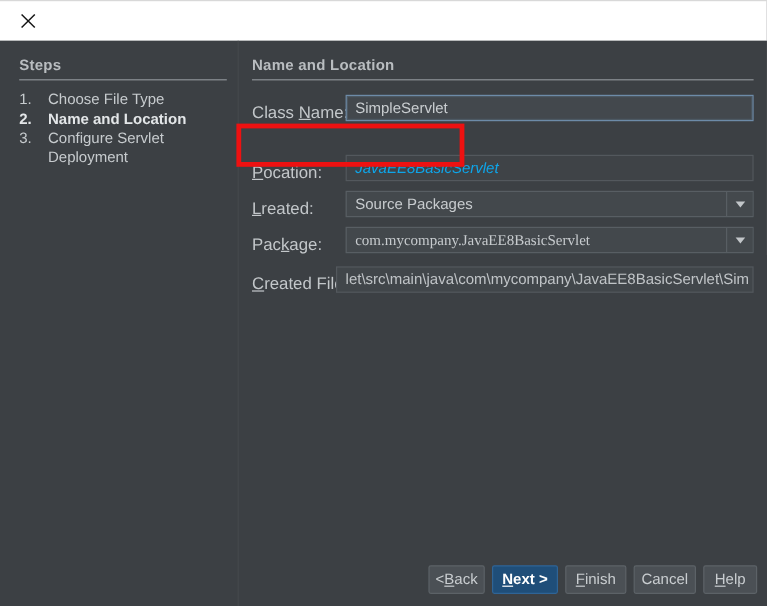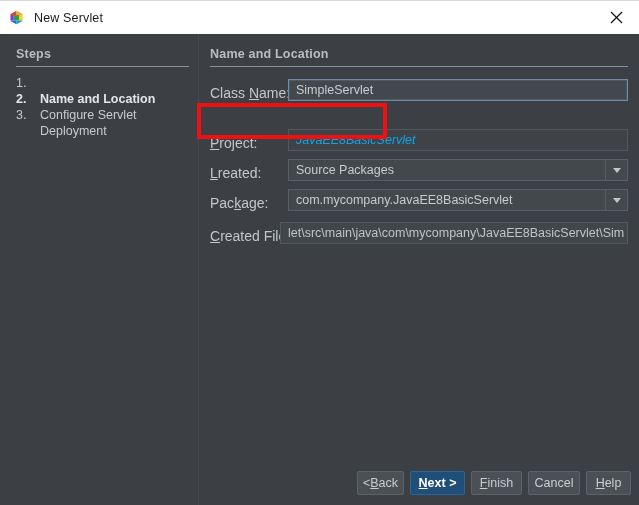--- a/index.html
+++ b/index.html
@@ -294,42 +294,20 @@
     color: #ffffff;
     font-weight: bold;
   }
 </style>
 </head>
 <body>
 
 <div class="dialog">
 
   <div class="titlebar">
-    <div class="titlebar-left">
-      <span class="app-icon">
-        <svg width="17" height="17" viewBox="0 0 17 17">
-          <defs>
-            <clipPath id="hexclip">
-              <polygon points="8.5,0.7 15.3,4.6 15.3,12.4 8.5,16.3 1.7,12.4 1.7,4.6"></polygon>
-            </clipPath>
-          </defs>
-          <g clip-path="url(#hexclip)">
-            <rect x="0" y="0" width="8.5" height="6" fill="#e8412e"></rect>
-            <rect x="8.5" y="0" width="8.5" height="6" fill="#f5a623"></rect>
-            <rect x="0" y="6" width="5.7" height="5.5" fill="#8a2be2"></rect>
-            <rect x="5.7" y="6" width="5.6" height="5.5" fill="#2f9e44"></rect>
-            <rect x="11.3" y="6" width="5.7" height="5.5" fill="#f2d024"></rect>
-            <rect x="0" y="11.5" width="8.5" height="5.5" fill="#1f6fd0"></rect>
-            <rect x="8.5" y="11.5" width="8.5" height="5.5" fill="#17a2b8"></rect>
-          </g>
-          <polygon points="8.5,0.7 15.3,4.6 15.3,12.4 8.5,16.3 1.7,12.4 1.7,4.6" fill="none" stroke="#ffffff" stroke-width="1.6"></polygon>
-        </svg>
-      </span>
-      <span class="title-text">New Servlet</span>
-    </div>
     <div class="titlebar-close">
       <span>
         <svg width="13" height="13" viewBox="0 0 13 13">
           <line x1="1" y1="1" x2="12" y2="12" stroke="#141414" stroke-width="1.2"></line>
           <line x1="12" y1="1" x2="1" y2="12" stroke="#141414" stroke-width="1.2"></line>
         </svg>
       </span>
     </div>
   </div>
 
@@ -337,20 +315,21 @@
 
     <div class="vdivider"></div>
 
     <div class="steps-pane">
       <div class="steps-title">Steps</div>
       <div class="steps-rule"></div>
       <div class="steps-list">
 
         <div class="step-row">
           <span class="step-num">1.</span>
+          <span class="step-label">Choose File Type</span>
         </div>
 
         <div class="step-row active">
           <span class="step-num">2.</span>
           <span class="step-label">Name and Location</span>
         </div>
 
         <div class="step-row">
           <span class="step-num">3.</span>
           <span class="step-label">Configure Servlet</span>
@@ -363,35 +342,35 @@
     <div class="main-pane">
 
       <div class="section-title">Name and Location</div>
       <div class="section-rule"></div>
 
       <div class="field-label" style="left:11px; top:51px;"><span>Class </span><span class="mn">N</span><span>ame:</span></div>
       <div class="input focused" style="left:89px; top:45px; width:340px;">
         <span>SimpleServlet</span>
       </div>
 
-      <div class="field-label" style="left:11px; top:101px;"><span class="mn">P</span><span>roject:</span></div>
+      <div class="field-label" style="left:11px; top:101px;"><span class="mn">P</span><span>ocation:</span></div>
       <div class="input readonly" style="left:89px; top:95px; width:340px;">
         <span>JavaEE8BasicServlet</span>
       </div>
 
       <div class="field-label" style="left:11px; top:131px;"><span class="mn">L</span><span>reated:</span></div>
       <div class="combo" style="left:89px; top:125px; width:340px;">
         <span class="combo-text">Source Packages</span>
         <span class="combo-arrow">
             <i></i>
           </span>
       </div>
 
       <div class="field-label" style="left:11px; top:161px;"><span>Pac</span><span class="mn">k</span><span>age:</span></div>
-      <div class="combo" style="left:89px; top:155px; width:340px;">
+      <div class="combo" style="left:89px; top:155px; width:340px;font-family:Liberation Serif, serif;">
         <span class="combo-text">com.mycompany.JavaEE8BasicServlet</span>
         <span class="combo-arrow">
             <i></i>
           </span>
       </div>
 
       <div class="field-label" style="left:11px; top:194px;"><span class="mn">C</span><span>reated File:</span></div>
       <div class="input plain" style="left:81px; top:188px; width:348px;">
         <span>let\src\main\java\com\mycompany\JavaEE8BasicServlet\Sim</span>
       </div>

